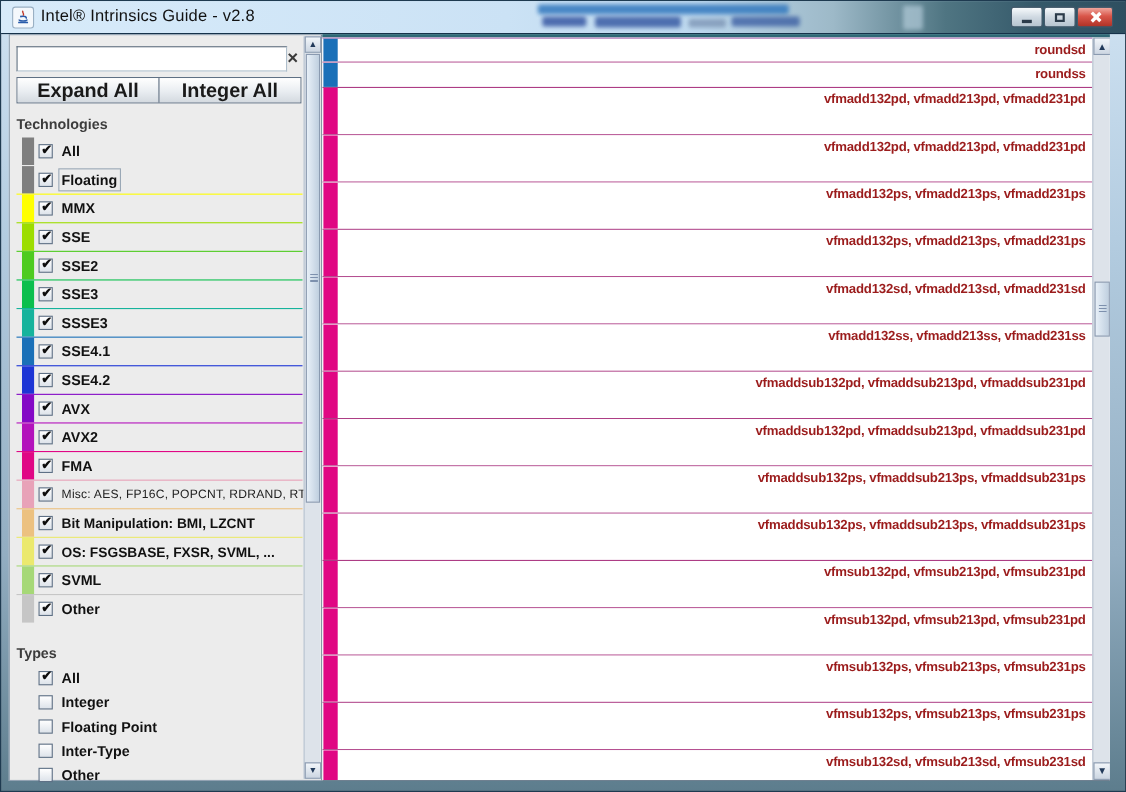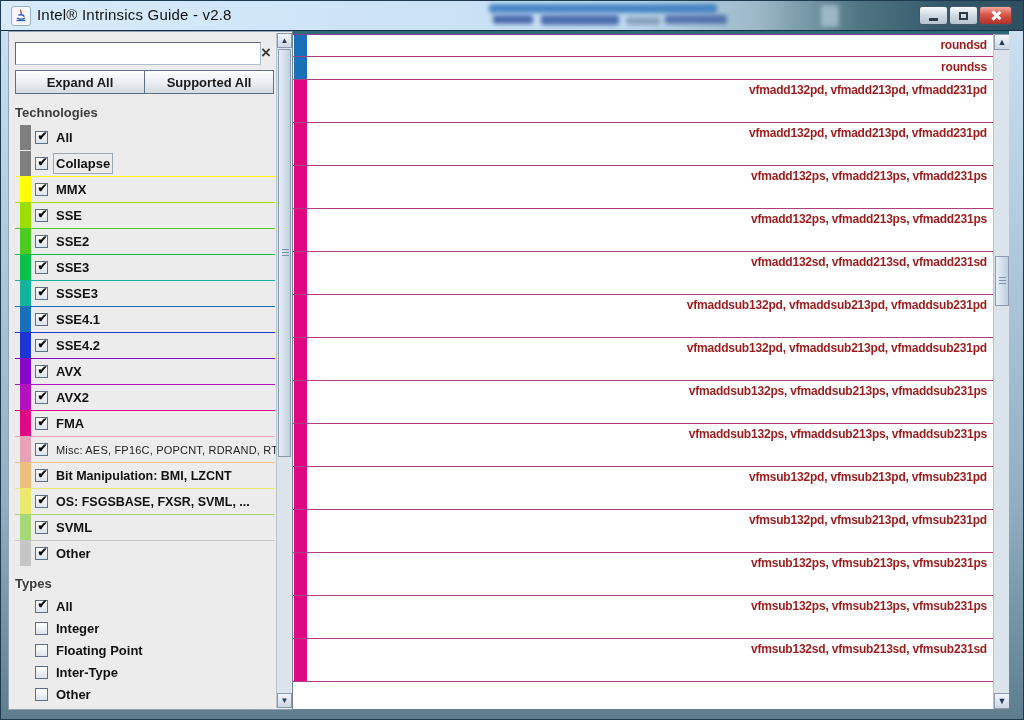--- a/index.html
+++ b/index.html
@@ -35,26 +35,26 @@
   .glyph-close:before { transform:rotate(45deg);} .glyph-close:after { transform:rotate(-45deg);}
 
   
   .content { position:absolute; left:7px; top:30px; right:14px; bottom:9px; display:flex; }
 
   
   .sidebar { position:relative; width:285px; background:#ececec; border:1px solid #92a2b2; border-right:1px solid #6f8090; }
   .search-input { position:absolute; left:6px; top:10px; width:246px; height:23px; border:1px solid #5c6c7c; border-right-color:#aebecb; border-bottom-color:#aebecb; background:#fff; font-size:13px; padding:0 4px; outline:none; font-family:"Liberation Sans",sans-serif; }
   .clear-x { position:absolute; right:21px; top:12px; font-size:17px; font-weight:bold; color:#3a3a3a; cursor:default; line-height:1; }
   .btn-row { position:absolute; left:6px; top:38px; right:18px; height:24px; display:flex; border:1px solid #5f7084; }
-  .jbtn { flex:1; background:linear-gradient(180deg,#ffffff,#e9edf1 55%,#d4dae0); border:none; font-family:"Liberation Sans",sans-serif; font-size:13px; font-weight:bold; color:#1a1a1a; }
+  .jbtn { flex:1; background:linear-gradient(180deg,#ffffff,#e9edf1 55%,#d4dae0); border:none; font-family:"Liberation Sans",sans-serif; font-size:18px; font-weight:bold; color:#1a1a1a; }
   .jbtn + .jbtn { border-left:1px solid #5f7084; }
 
   .groups { position:absolute; left:6px; top:70px; right:17px; }
   .group-header { font-size:13px; font-weight:bold; color:#3c3c3c; height:22px; line-height:22px; }
-  .group-header.types { margin-top:7px; }
+  .group-header.types { margin-top:17px; }
 
   .tech-row { position:relative; height:26px; display:flex; align-items:center; border-top:1px solid transparent; }
   .tech-bar { position:absolute; left:5px; top:0; bottom:0; width:11px; }
   .cb { width:13px; height:13px; min-width:13px; border:1px solid #5e7085; background:linear-gradient(180deg,#ffffff,#dde3ea); display:flex; align-items:center; justify-content:center; margin-left:20px; }
   .cb .mark { font-size:12px; font-weight:bold; color:#0d0d0d; line-height:1; transform:translate(1px,-2px); }
   .lbl { margin-left:8px; font-size:13px; font-weight:bold; color:#111; white-space:nowrap; }
   .lbl.small { font-size:11px; font-weight:normal; color:#222; letter-spacing:0.2px; }
   .lbl.medium { font-size:12.5px; }
   .lbl.focused { outline:1px solid #9aa8b6; outline-offset:2px; }
   .type-row { height:22px; display:flex; align-items:center; }
@@ -115,40 +115,40 @@
       </div>
   </div>
 
   <div class="content">
 
     <div class="sidebar">
       <input class="search-input" type="text" placeholder="" style="">
       <span class="clear-x">×</span>
       <div class="btn-row">
         <button class="jbtn">Expand All</button>
-        <button class="jbtn">Supported All</button>
+        <button class="jbtn">Integer All</button>
       </div>
 
       <div class="groups">
         <div class="group-header">Technologies</div>
         <div id="tech-list">
   <div class="tech-row">
     <span class="tech-bar" style="background: rgb(127, 127, 127);"></span>
     <span class="cb">
                 <span class="mark">✔</span>
               </span>
     <span class="lbl">All</span>
   </div>
 
   <div class="tech-row">
     <span class="tech-bar" style="background: rgb(127, 127, 127);"></span>
     <span class="cb">
                 <span class="mark">✔</span>
               </span>
-    <span class="lbl focused">Collapse</span>
+    <span class="lbl focused">Floating</span>
   </div>
 
   <div class="tech-row" style="border-top-color: rgb(255, 255, 0);">
     <span class="tech-bar" style="background: rgb(255, 255, 0);"></span>
     <span class="cb">
                 <span class="mark">✔</span>
               </span>
     <span class="lbl">MMX</span>
   </div>
 
@@ -370,20 +370,28 @@
 
   <div class="irow">
     <span class="ibar" style="background: rgb(224, 7, 131);"></span>
     <div class="code">
       <div class="l1"> _mm_fmadd_sd ( ,  ,</div>
       
     </div>
     <div class="instr">vfmadd132sd, vfmadd213sd, vfmadd231sd</div>
   </div>
 
+  <div class="irow">
+    <span class="ibar" style="background: rgb(224, 7, 131);"></span>
+    <div class="code">
+      <div class="l1"> _mm_fmadd_ss ( ,  ,</div>
+      
+    </div>
+    <div class="instr">vfmadd132ss, vfmadd213ss, vfmadd231ss</div>
+  </div>
 
   <div class="irow">
     <span class="ibar" style="background: rgb(224, 7, 131);"></span>
     <div class="code">
       <div class="l1"> _mm_fmaddsub_pd ( ,</div>
       
     </div>
     <div class="instr">vfmaddsub132pd, vfmaddsub213pd, vfmaddsub231pd</div>
   </div>
 

